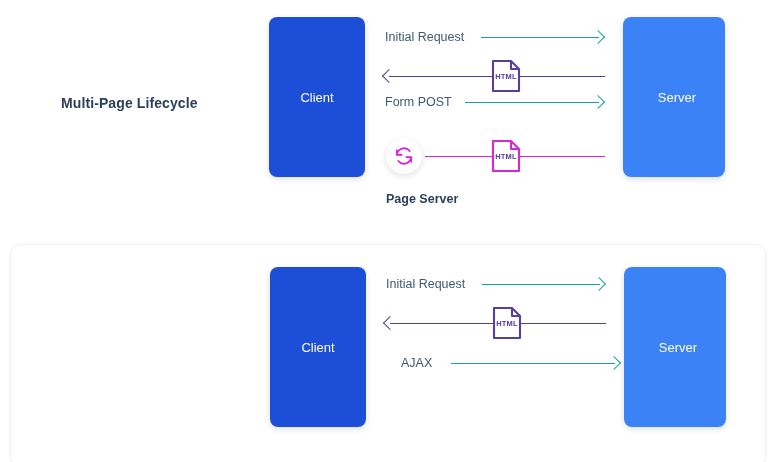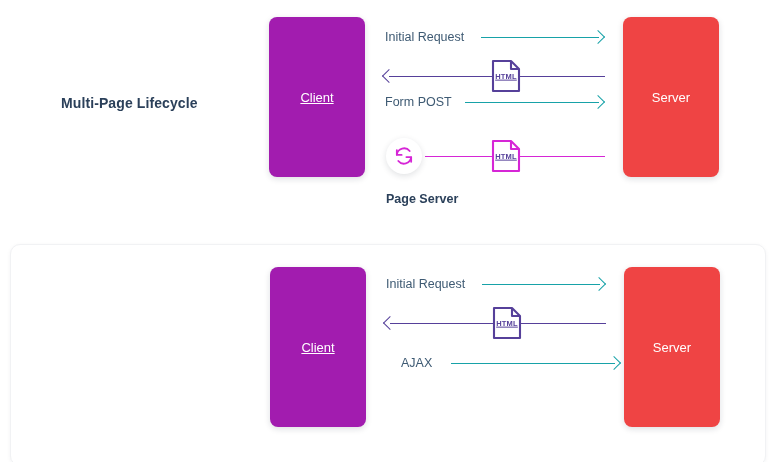--- a/index.html
+++ b/index.html
@@ -39,22 +39,22 @@
 
   
   .node{
     position:absolute;
     border-radius:8px;
     display:flex;align-items:center;justify-content:center;
     color:#ffffff;
     font-size:13px;
     box-shadow:0 2px 6px rgba(20,30,50,0.14);
   }
-  .node.client{background:#a21caf;text-decoration:underline;}
-  .node.server{background:#ef4444;}
+  .node.client{background:#1d4ed8;}
+  .node.server{background:#3b82f6;padding-left:6px;}
 
   #mpa-client{left:269px;top:17px;width:96px;height:160px;}
   #mpa-server{left:623px;top:17px;width:96px;height:160px;}
   #spa-client{left:259px;top:22px;width:96px;height:160px;}
   #spa-server{left:613px;top:22px;width:96px;height:160px;}
 
   
   .flow{position:absolute;height:24px;}
   .flow-label{
     position:absolute;left:0;top:50%;transform:translateY(-50%);
@@ -89,21 +89,21 @@
     width:30px;height:34px;
   }
   .doc svg{display:block;width:30px;height:34px;}
   .doc .doc-text{
     position:absolute;left:0;right:0;top:50%;
     transform:translateY(-45%);
     text-align:center;
     font-size:7.5px;font-weight:bold;letter-spacing:.2px;
     line-height:1;
   }
-  .doc.html .doc-text{color:#56409a;text-decoration:underline;}
+  .doc.html .doc-text{color:#56409a;}
   .doc.json .doc-text{color:#d626d6;}
 
   
   .reload-badge{
     position:absolute;
     width:36px;height:36px;border-radius:50%;
     background:#ffffff;
     box-shadow:0 2px 6px rgba(20,30,50,0.13);
     display:flex;align-items:center;justify-content:center;
   }

